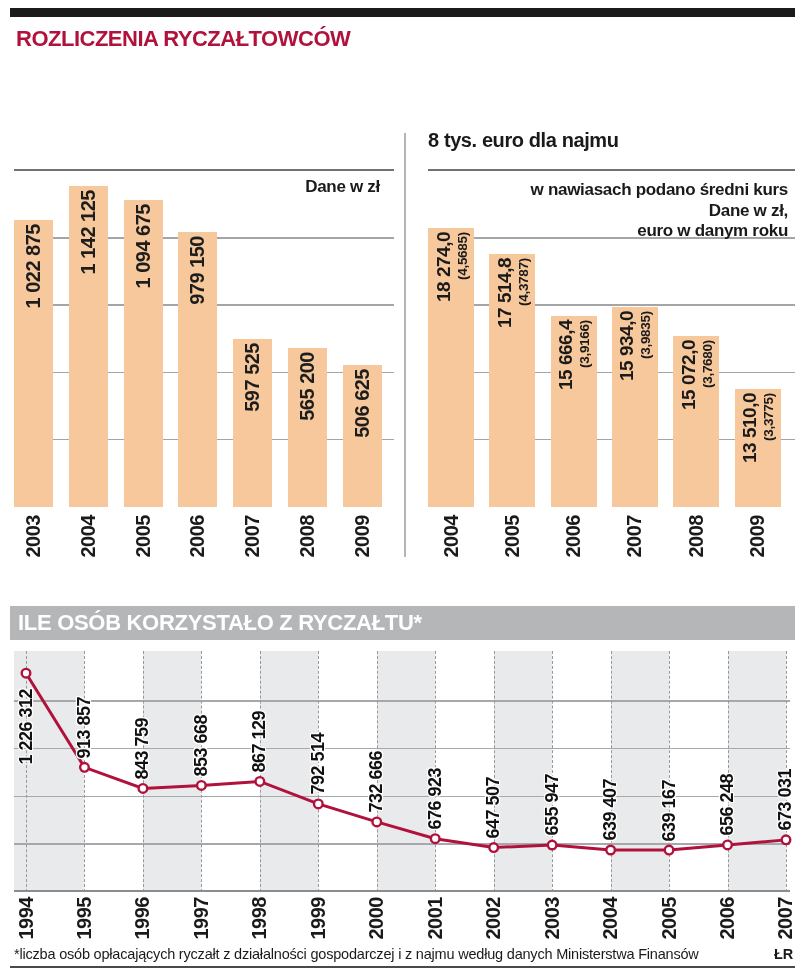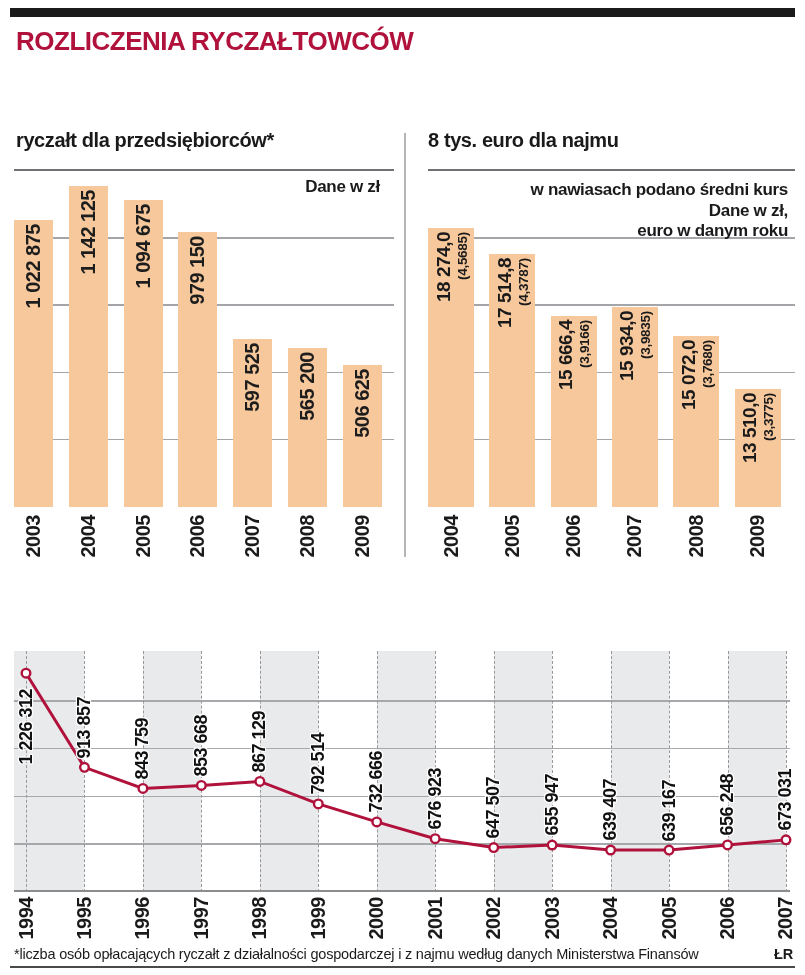--- a/index.html
+++ b/index.html
@@ -3,21 +3,21 @@
 <meta charset="utf-8">
 <style>
   html,body{margin:0;padding:0;background:#fff;}
   .page{
     position:relative;width:805px;height:975px;background:#fff;
     font-family:"Liberation Sans","DejaVu Sans",sans-serif;color:#1a1a1a;
     overflow:hidden;
   }
   .abs{position:absolute;}
   .top-rule{left:10px;top:8px;width:785px;height:9px;background:#1b1b1b;}
-  .page-title{left:16px;top:26px;font-size:26px;font-weight:bold;letter-spacing:-0.5px;color:#b0123c;}
+  .page-title{left:16px;top:26px;font-size:22px;font-weight:bold;letter-spacing:-0.5px;color:#b0123c;}
   .banner{left:10px;width:785px;height:33px;background:#b4b6b8;color:#fff;
           font-size:22px;font-weight:bold;letter-spacing:-0.3px;line-height:33px;padding-left:8px;box-sizing:border-box;}
   .banner1{top:77px;}
   .banner2{top:606px;height:34px;line-height:34px;}
   .chart-title{top:129px;font-size:20px;font-weight:bold;letter-spacing:-0.4px;}
   .sep{top:169px;height:2px;background:#6f7175;}
   .note{font-size:17px;font-weight:bold;letter-spacing:-0.3px;text-align:right;z-index:5;}
   .divider{left:404px;top:133px;width:2px;height:424px;background:#b5b5b5;}
   .plot{position:absolute;}
   .gridline{position:absolute;left:0;right:0;height:2px;background:#a3a5a8;}
@@ -39,21 +39,20 @@
   .bottom-rule{left:10px;top:966px;width:785px;height:2px;background:#48494b;}
   svg{display:block;}
 </style>
 </head>
 <body>
 
 <div class="page">
   <div class="abs top-rule"></div>
   <div class="abs page-title">ROZLICZENIA RYCZAŁTOWCÓW</div>
 
-  <div class="abs chart-title" style="left:16px;">ryczałt dla przedsiębiorców*</div>
   <div class="abs sep" style="left:14px;width:380px;"></div>
   <div class="abs note" style="left:180px;top:177px;width:200px;">Dane w zł</div>
   <div class="plot" id="plot0" style="left:14px;top:170px;width:380px;height:337px;">
       <div class="gridline" style="top: 67px; height: 1.5px;"></div>
       <div class="gridline" style="top: 134.4px; height: 1.5px;"></div>
       <div class="gridline" style="top: 201.6px; height: 1.5px;"></div>
       <div class="gridline" style="top: 268.8px; height: 1.5px;"></div>
       <div class="bar" style="left: 0px; width: 39px; height: 287.257px;"></div>
       <div class="vwrap" style="left: 0px; width: 39px; top: 53.7426px;">
         <div class="vlabel">
@@ -189,20 +188,21 @@
           <div class="bar-label-main">13 510,0</div>
           <div class="bar-label-sub">(3,3775)</div>
         </div>
       </div>
       <div class="vwrap" style="left: 317.5px; width: 24px; top: 345px;">
         <div class="vlabel year-label">2009</div>
       </div>
     </div>
 
 
+  <div class="abs banner banner2">ILE OSÓB KORZYSTAŁO Z RYCZAŁTU*</div>
 
   <div class="plot" id="plot2" style="left:14px;top:651px;width:776px;height:241px;">
       <div class="stripe" style="left: 0px; width: 70.46px;"></div>
       <div class="stripe" style="left: 128.92px; width: 58.46px;"></div>
       <div class="stripe" style="left: 245.84px; width: 58.46px;"></div>
       <div class="stripe" style="left: 362.76px; width: 58.46px;"></div>
       <div class="stripe" style="left: 479.68px; width: 58.46px;"></div>
       <div class="stripe" style="left: 596.6px; width: 58.46px;"></div>
       <div class="stripe" style="left: 713.52px; width: 58.46px;"></div>
       <div class="lc-grid" style="top: 49px;"></div>

